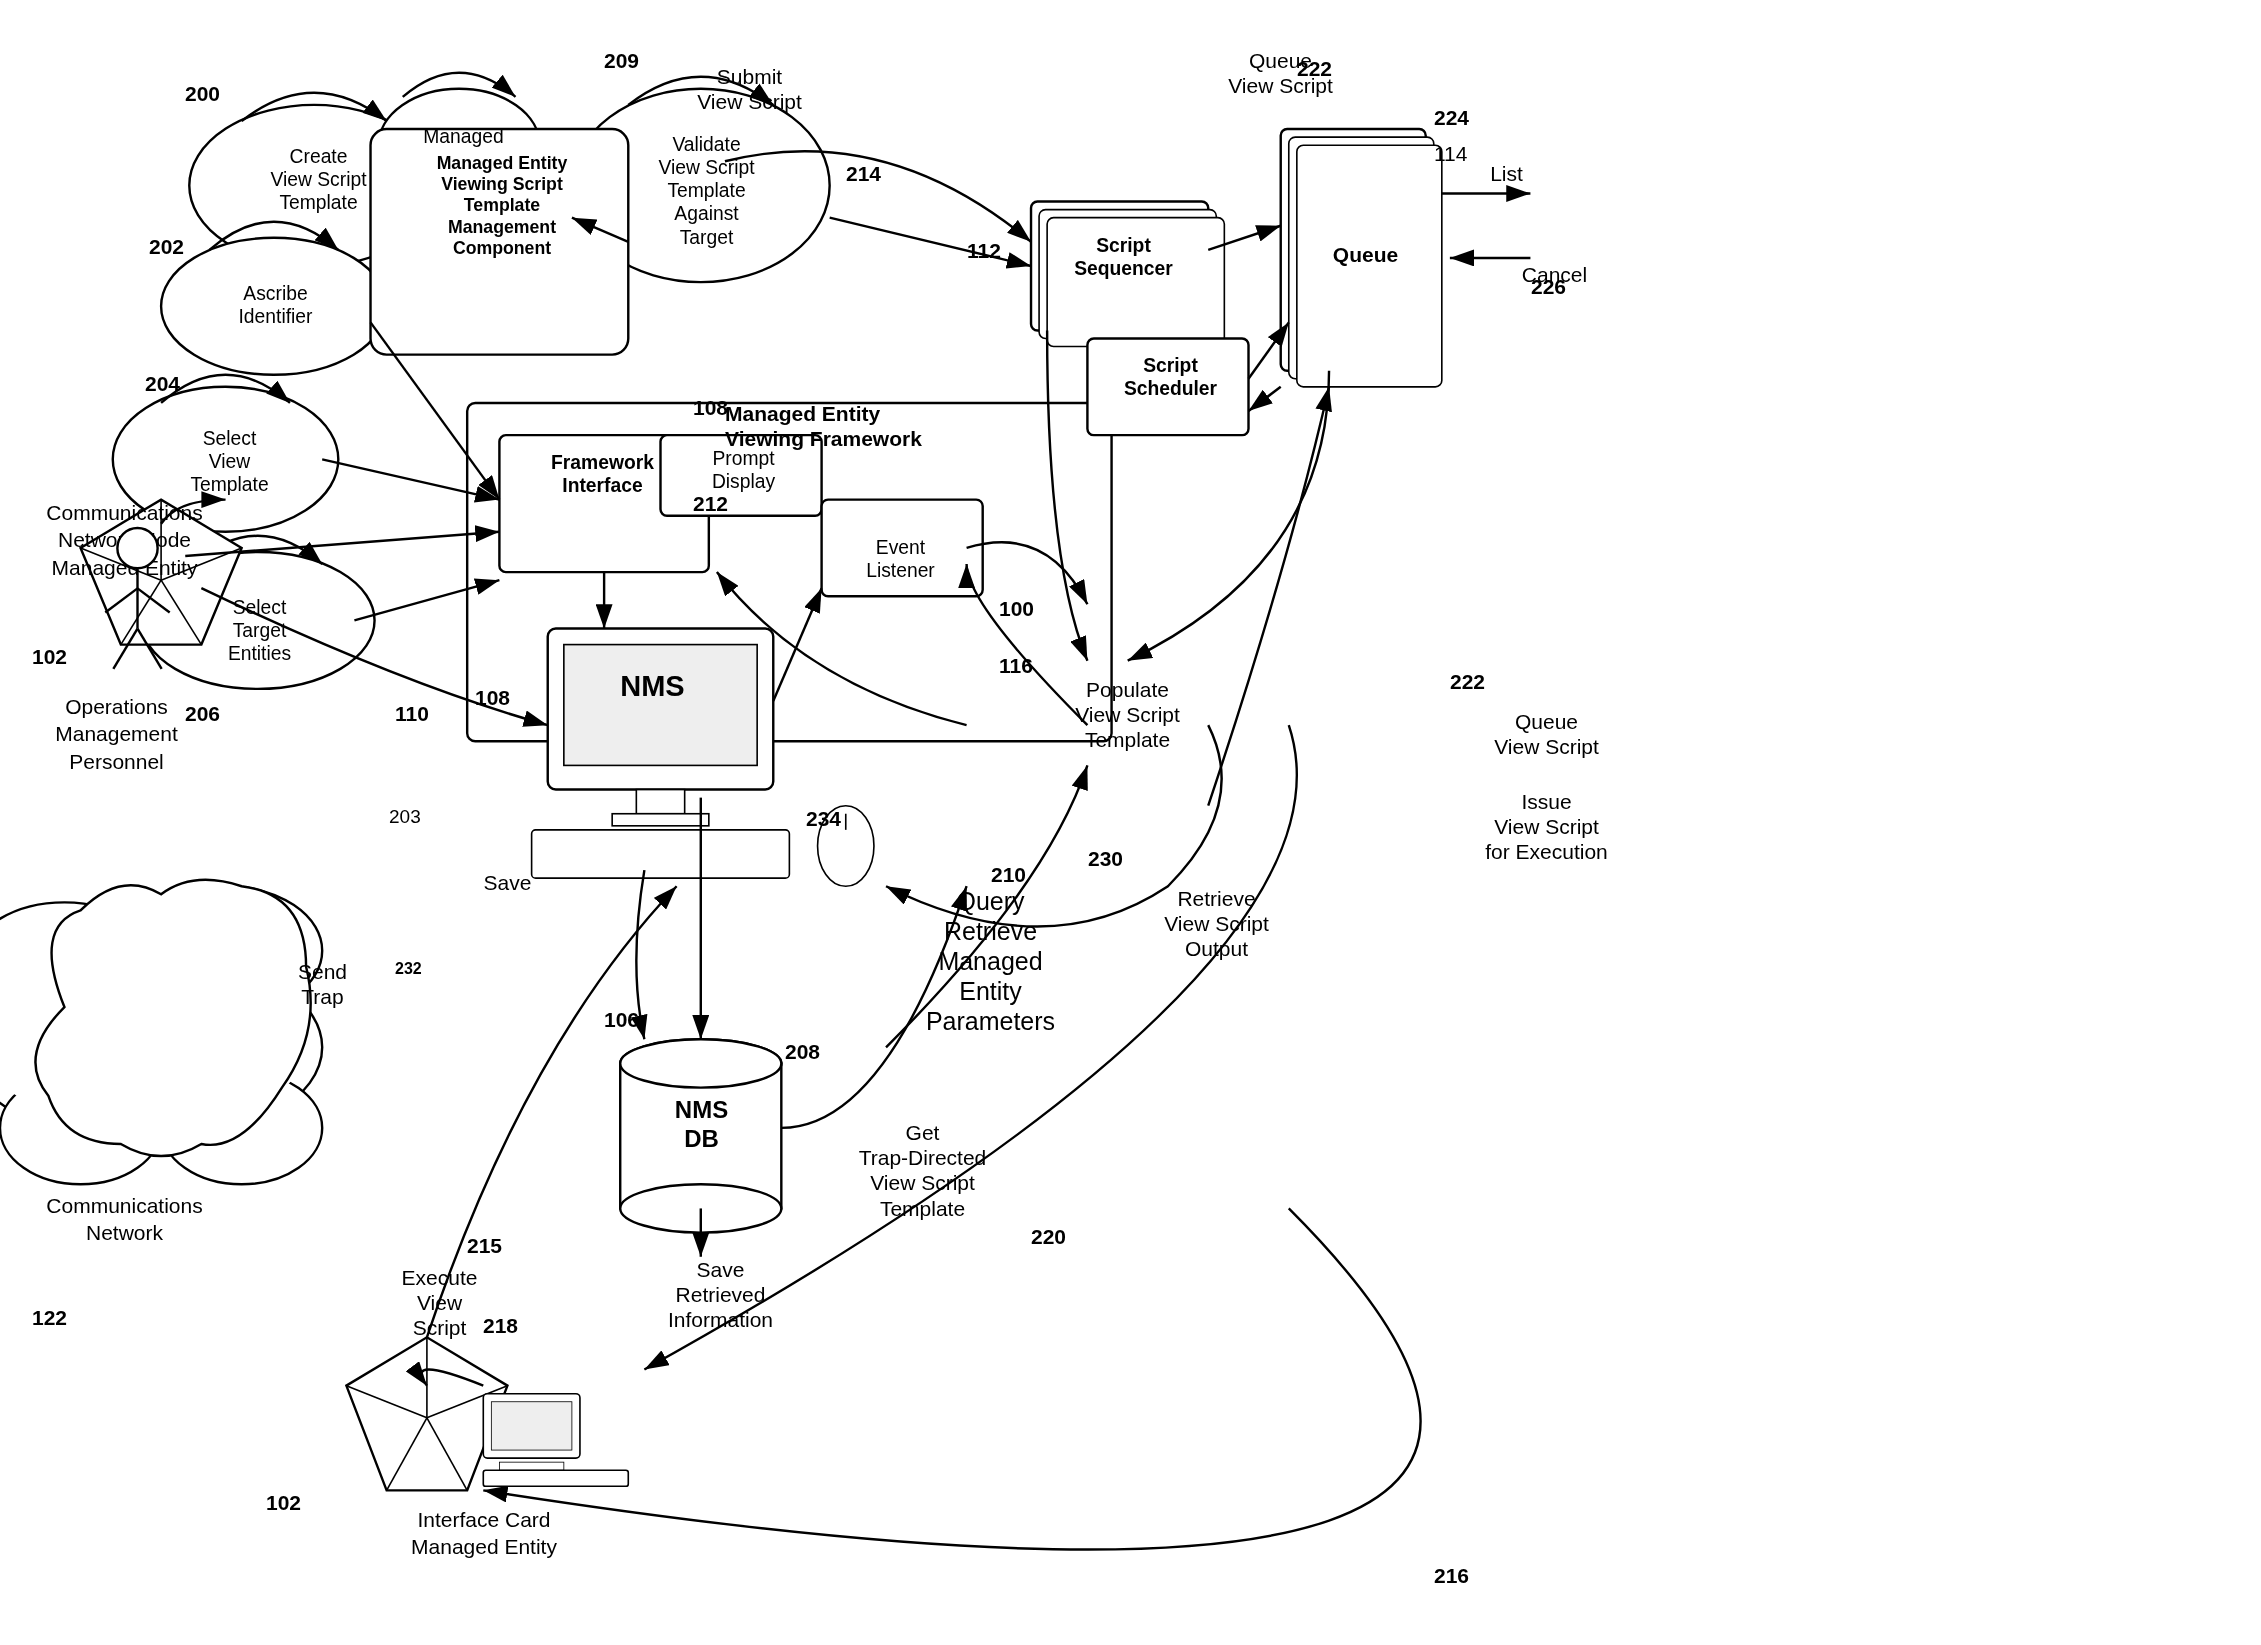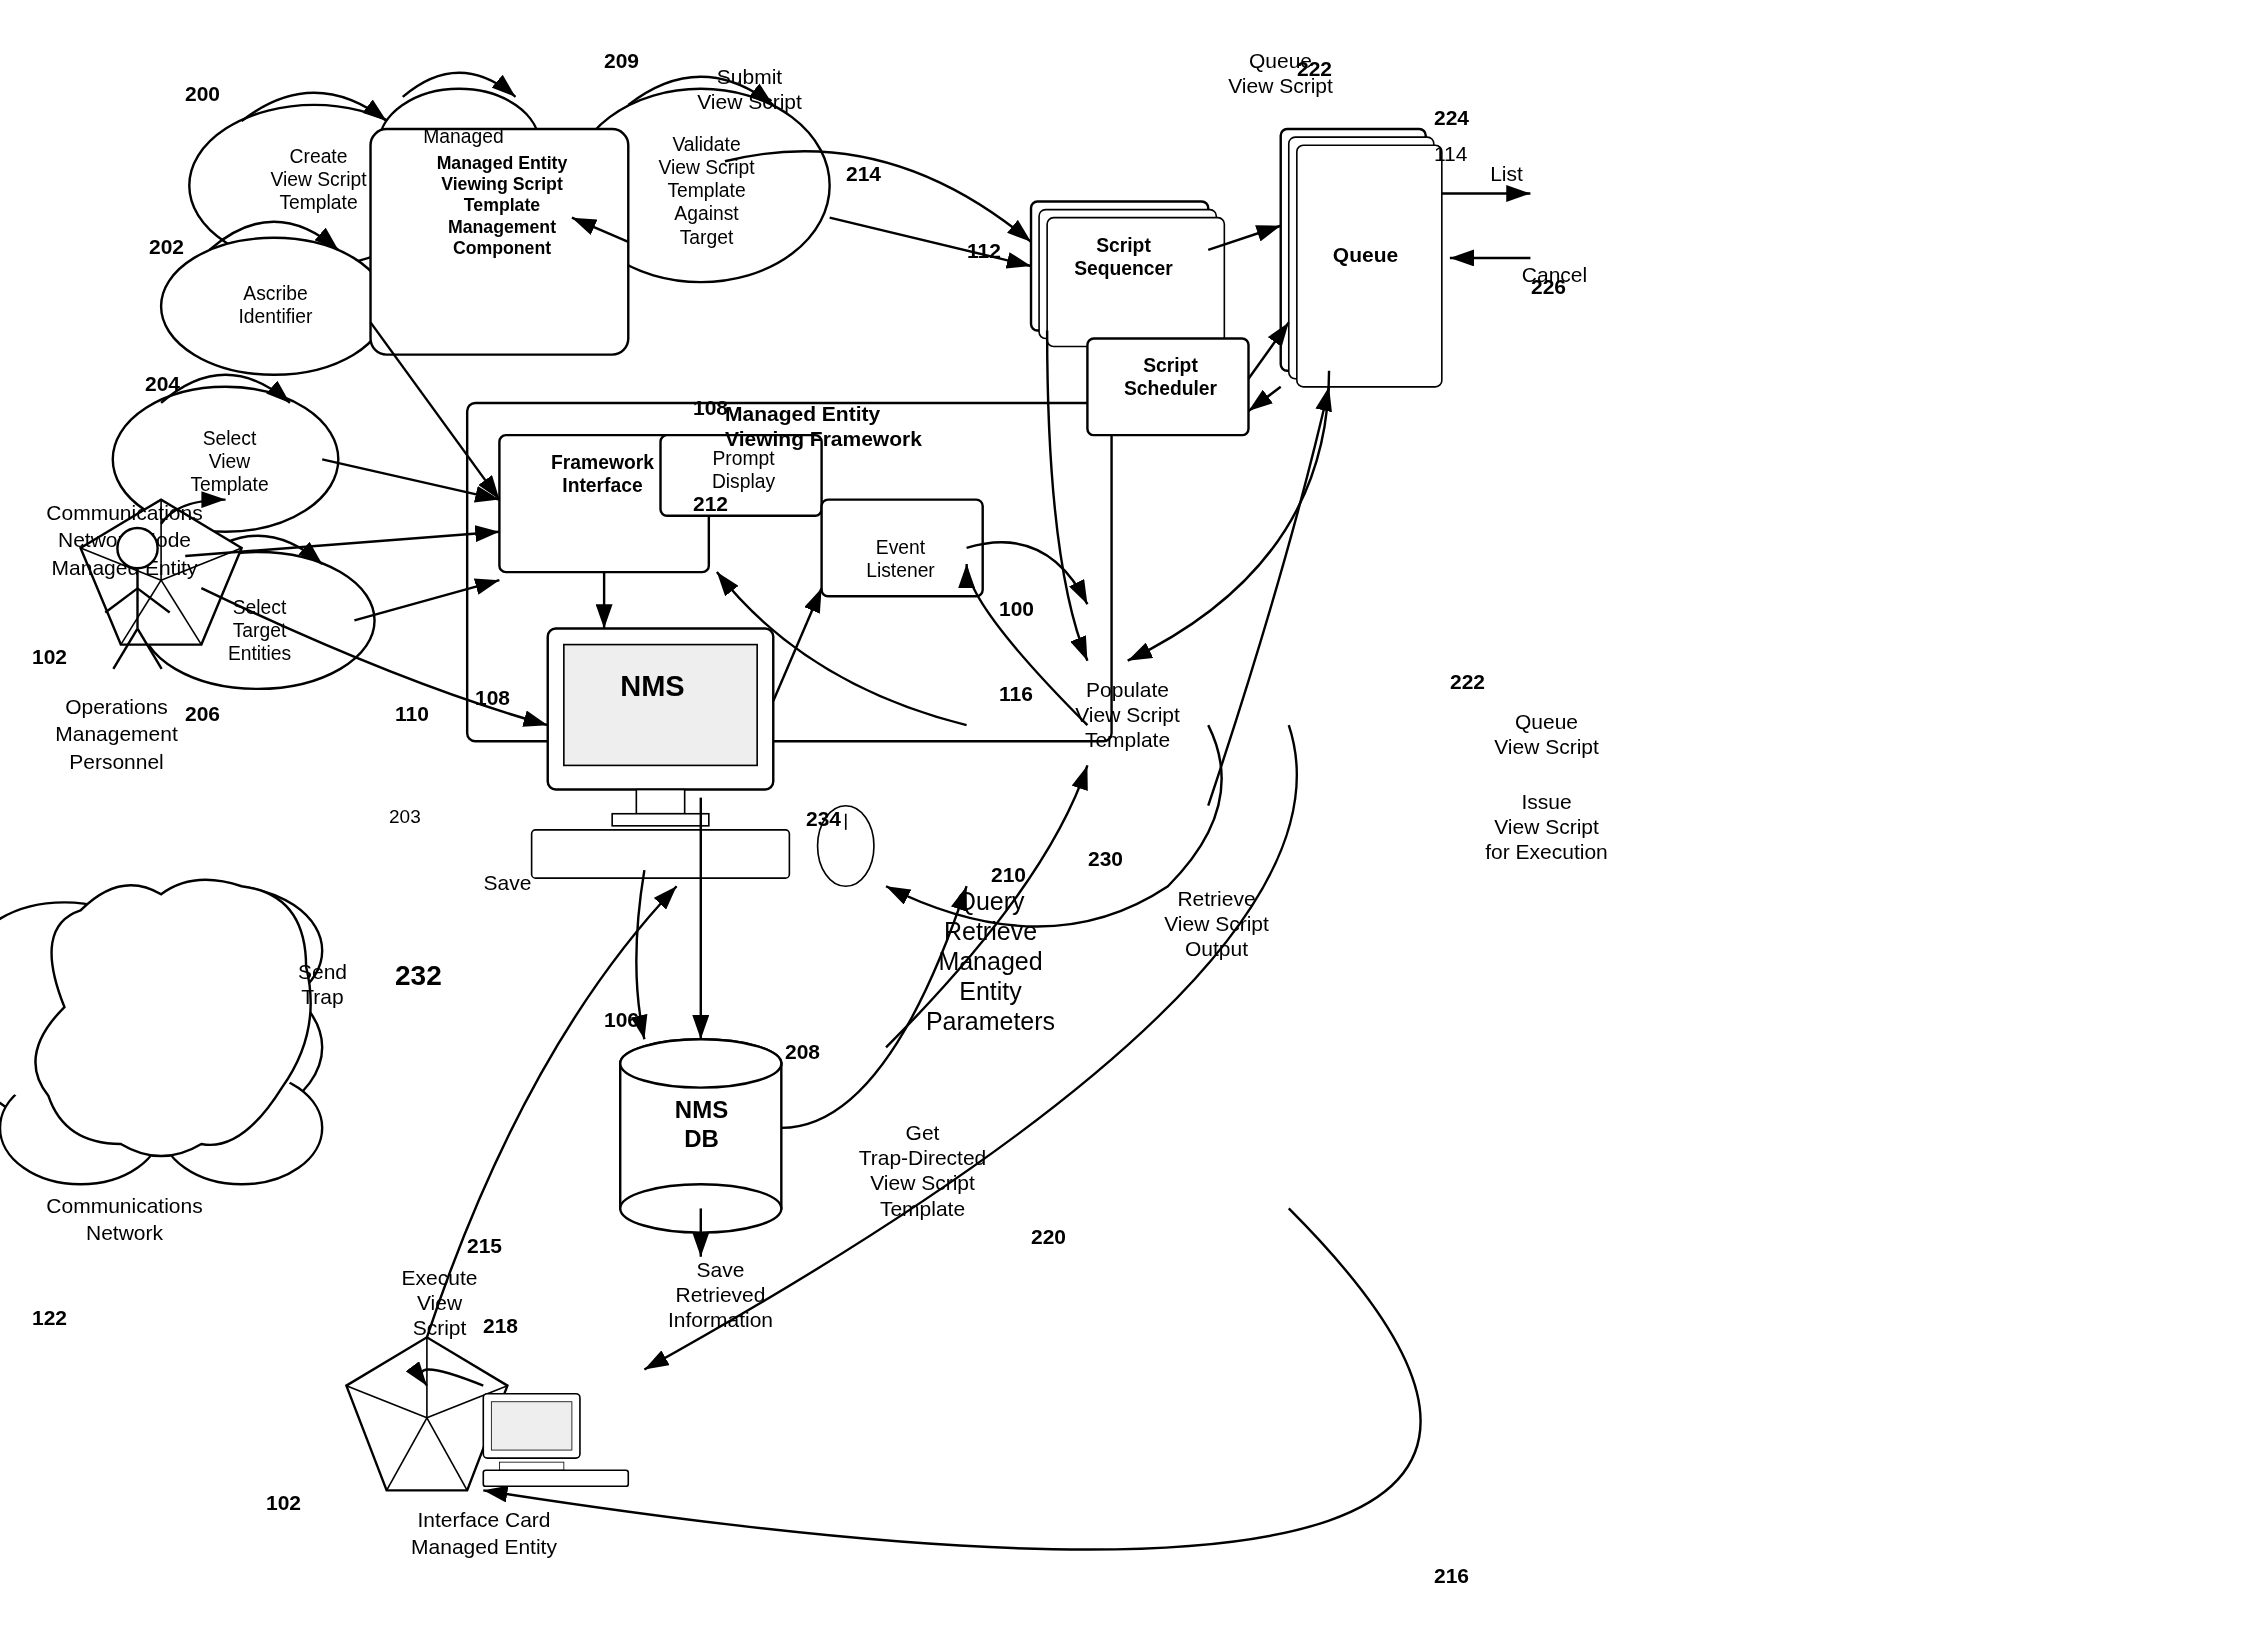--- a/index.html
+++ b/index.html
@@ -218,21 +218,21 @@
   <div class="label" style="left:604px; top:1007px; font-size:21px; font-weight:bold;">106</div>
 
   <div class="label" style="left:475px; top:685px; font-size:21px; font-weight:bold;">108</div>
 
   <div class="label" style="left:395px; top:701px; font-size:21px; font-weight:bold;">110</div>
 
   <div class="label" style="left:967px; top:238px; font-size:21px; font-weight:bold;">112</div>
 
   <div class="label" style="left:1434px; top:141px; font-size:21px; font-weight:normal;">114</div>
 
-  <div class="label" style="left:999px; top:653px; font-size:21px; font-weight:bold;margin-top:28px;">116</div>
+  <div class="label" style="left:999px; top:653px; font-size:21px; font-weight:bold;">116</div>
 
   <div class="label" style="left:185px; top:81px; font-size:21px; font-weight:bold;">200</div>
 
   <div class="label" style="left:149px; top:234px; font-size:21px; font-weight:bold;">202</div>
 
   <div class="label" style="left:389px; top:806px; font-size:19px; font-weight:normal;">203</div>
 
   <div class="label" style="left:145px; top:371px; font-size:21px; font-weight:bold;">204</div>
 
   <div class="label" style="left:185px; top:701px; font-size:21px; font-weight:bold;">206</div>
@@ -260,21 +260,21 @@
   <div class="label" style="left:1297px; top:56px; font-size:21px; font-weight:bold;">222</div>
 
   <div class="label" style="left:1450px; top:669px; font-size:21px; font-weight:bold;">222</div>
 
   <div class="label" style="left:1434px; top:105px; font-size:21px; font-weight:bold;">224</div>
 
   <div class="label" style="left:1531px; top:274px; font-size:21px; font-weight:bold;">226</div>
 
   <div class="label" style="left:1088px; top:846px; font-size:21px; font-weight:bold;">230</div>
 
-  <div class="label" style="left:395px; top:959px; font-size:28px; font-weight:bold;">232</div>
+  <div class="label" style="left:395px; top:959px; font-size:16px; font-weight:bold;">232</div>
 
   <div class="label" style="left:806px; top:806px; font-size:21px; font-weight:bold;">234</div>
 
   <div class="label" style="left:246px; top:145px; font-size:19.3px; text-align:center; width:145px;">
     Create<br>View Script<br>Template
   </div>
 
   <div class="label" style="left:419px; top:125px; font-size:19.3px; text-align:center; width:89px;">
     Managed
   </div>

